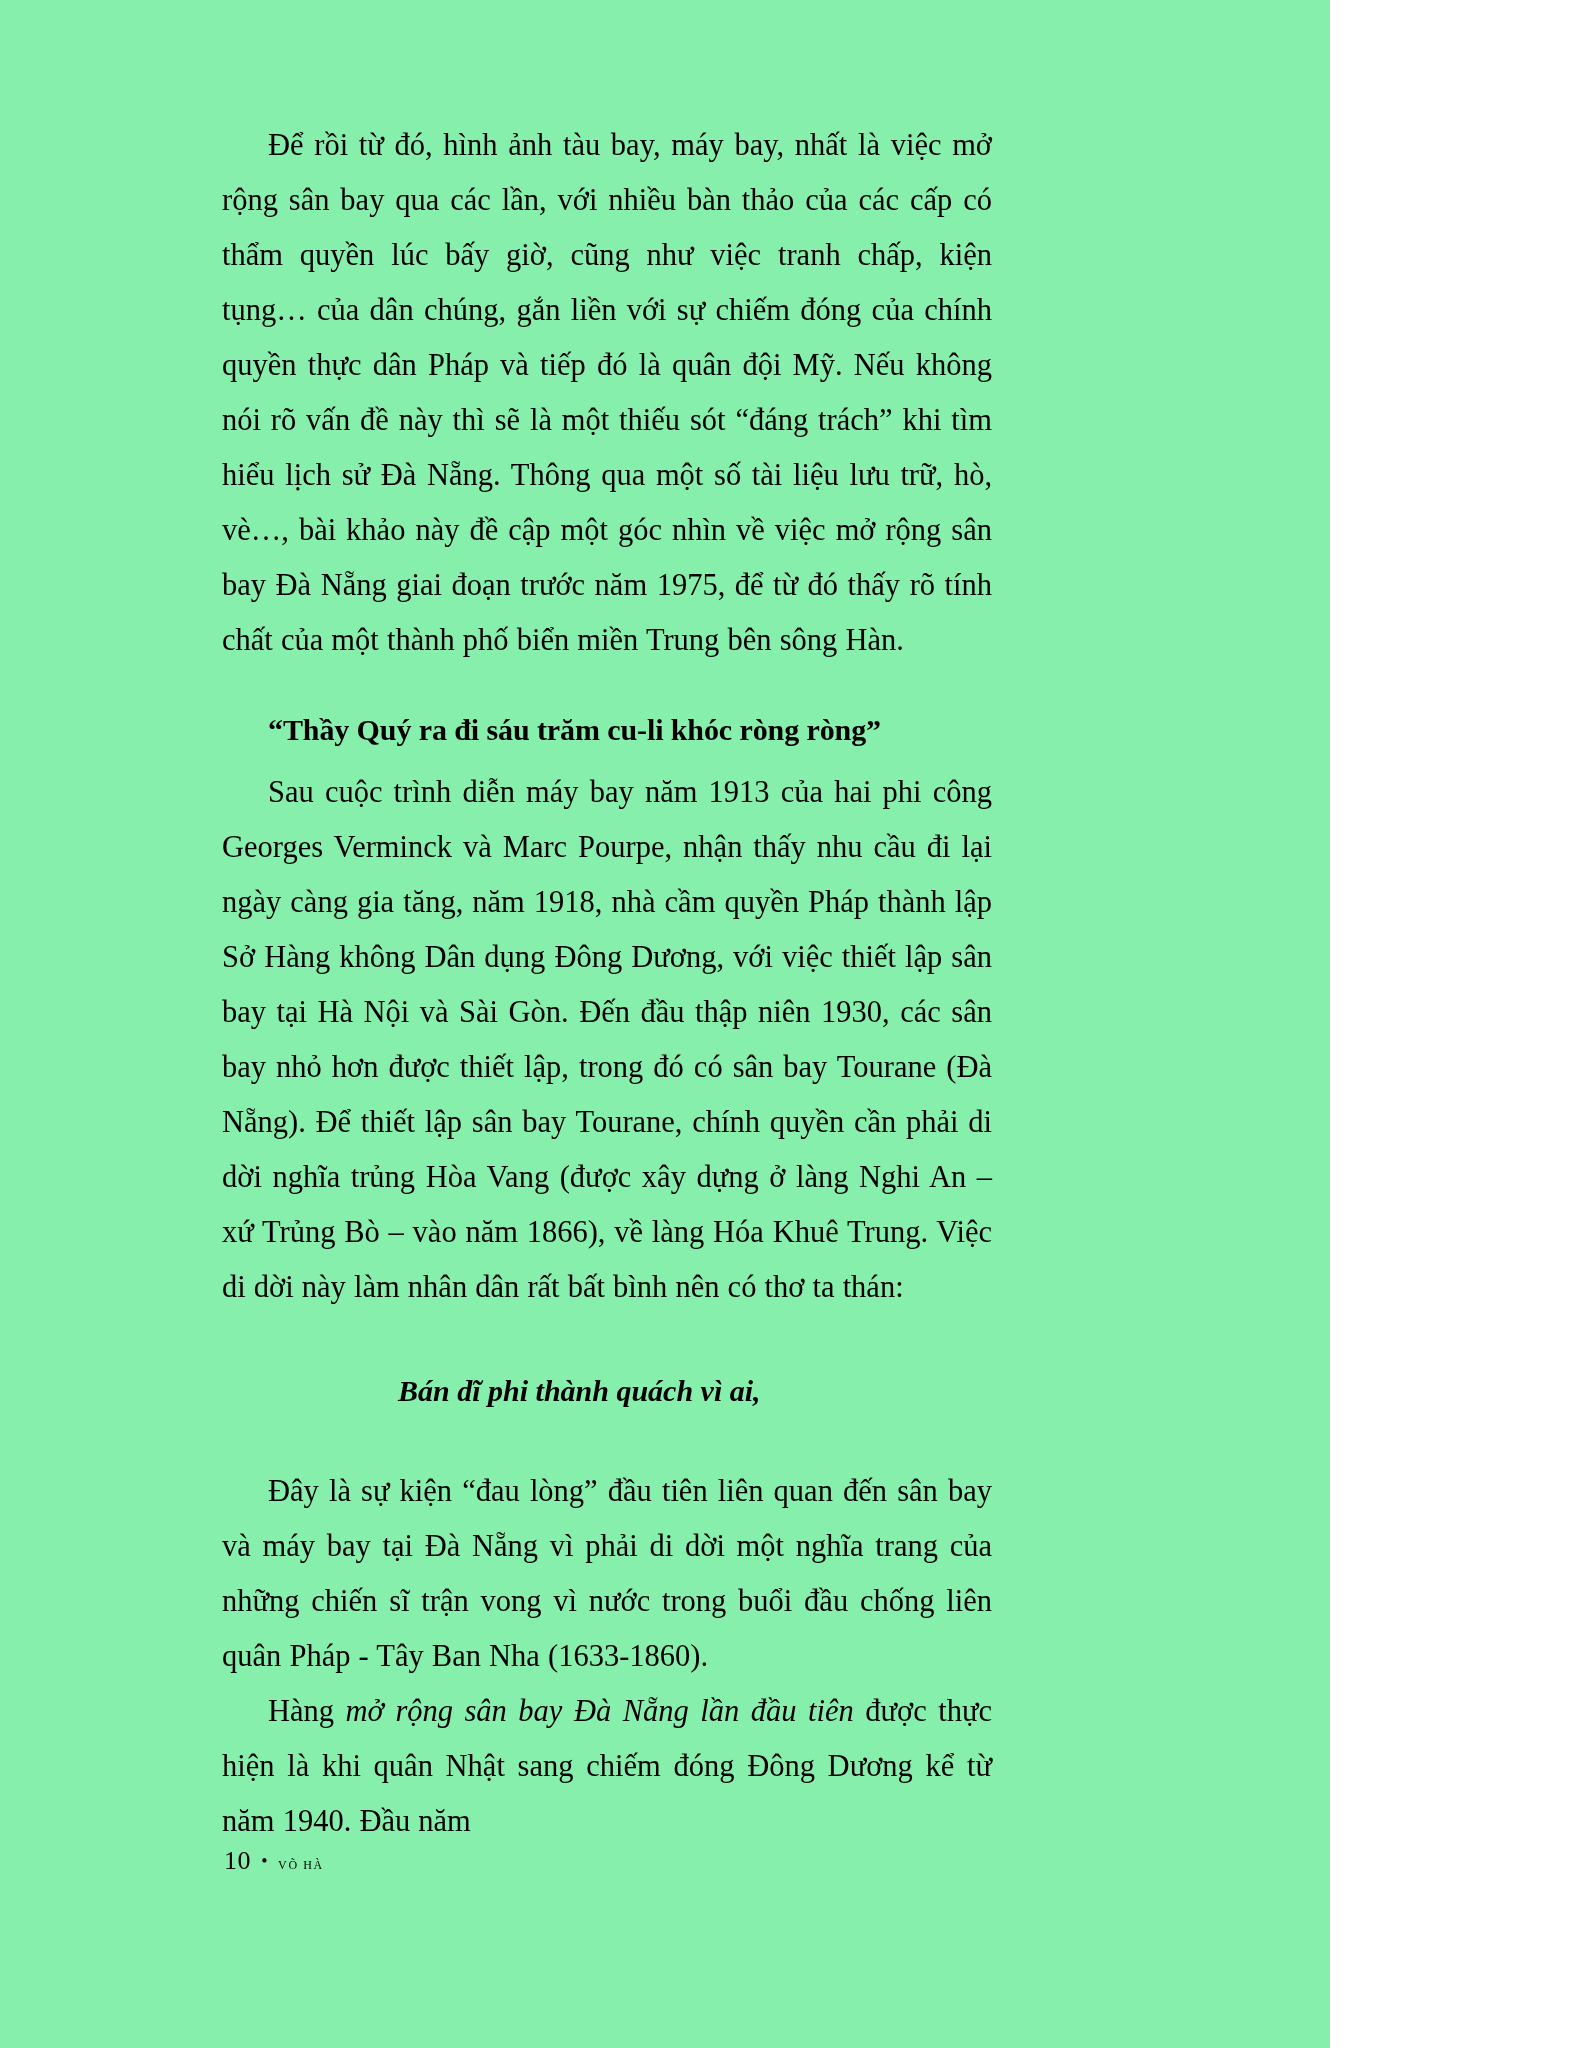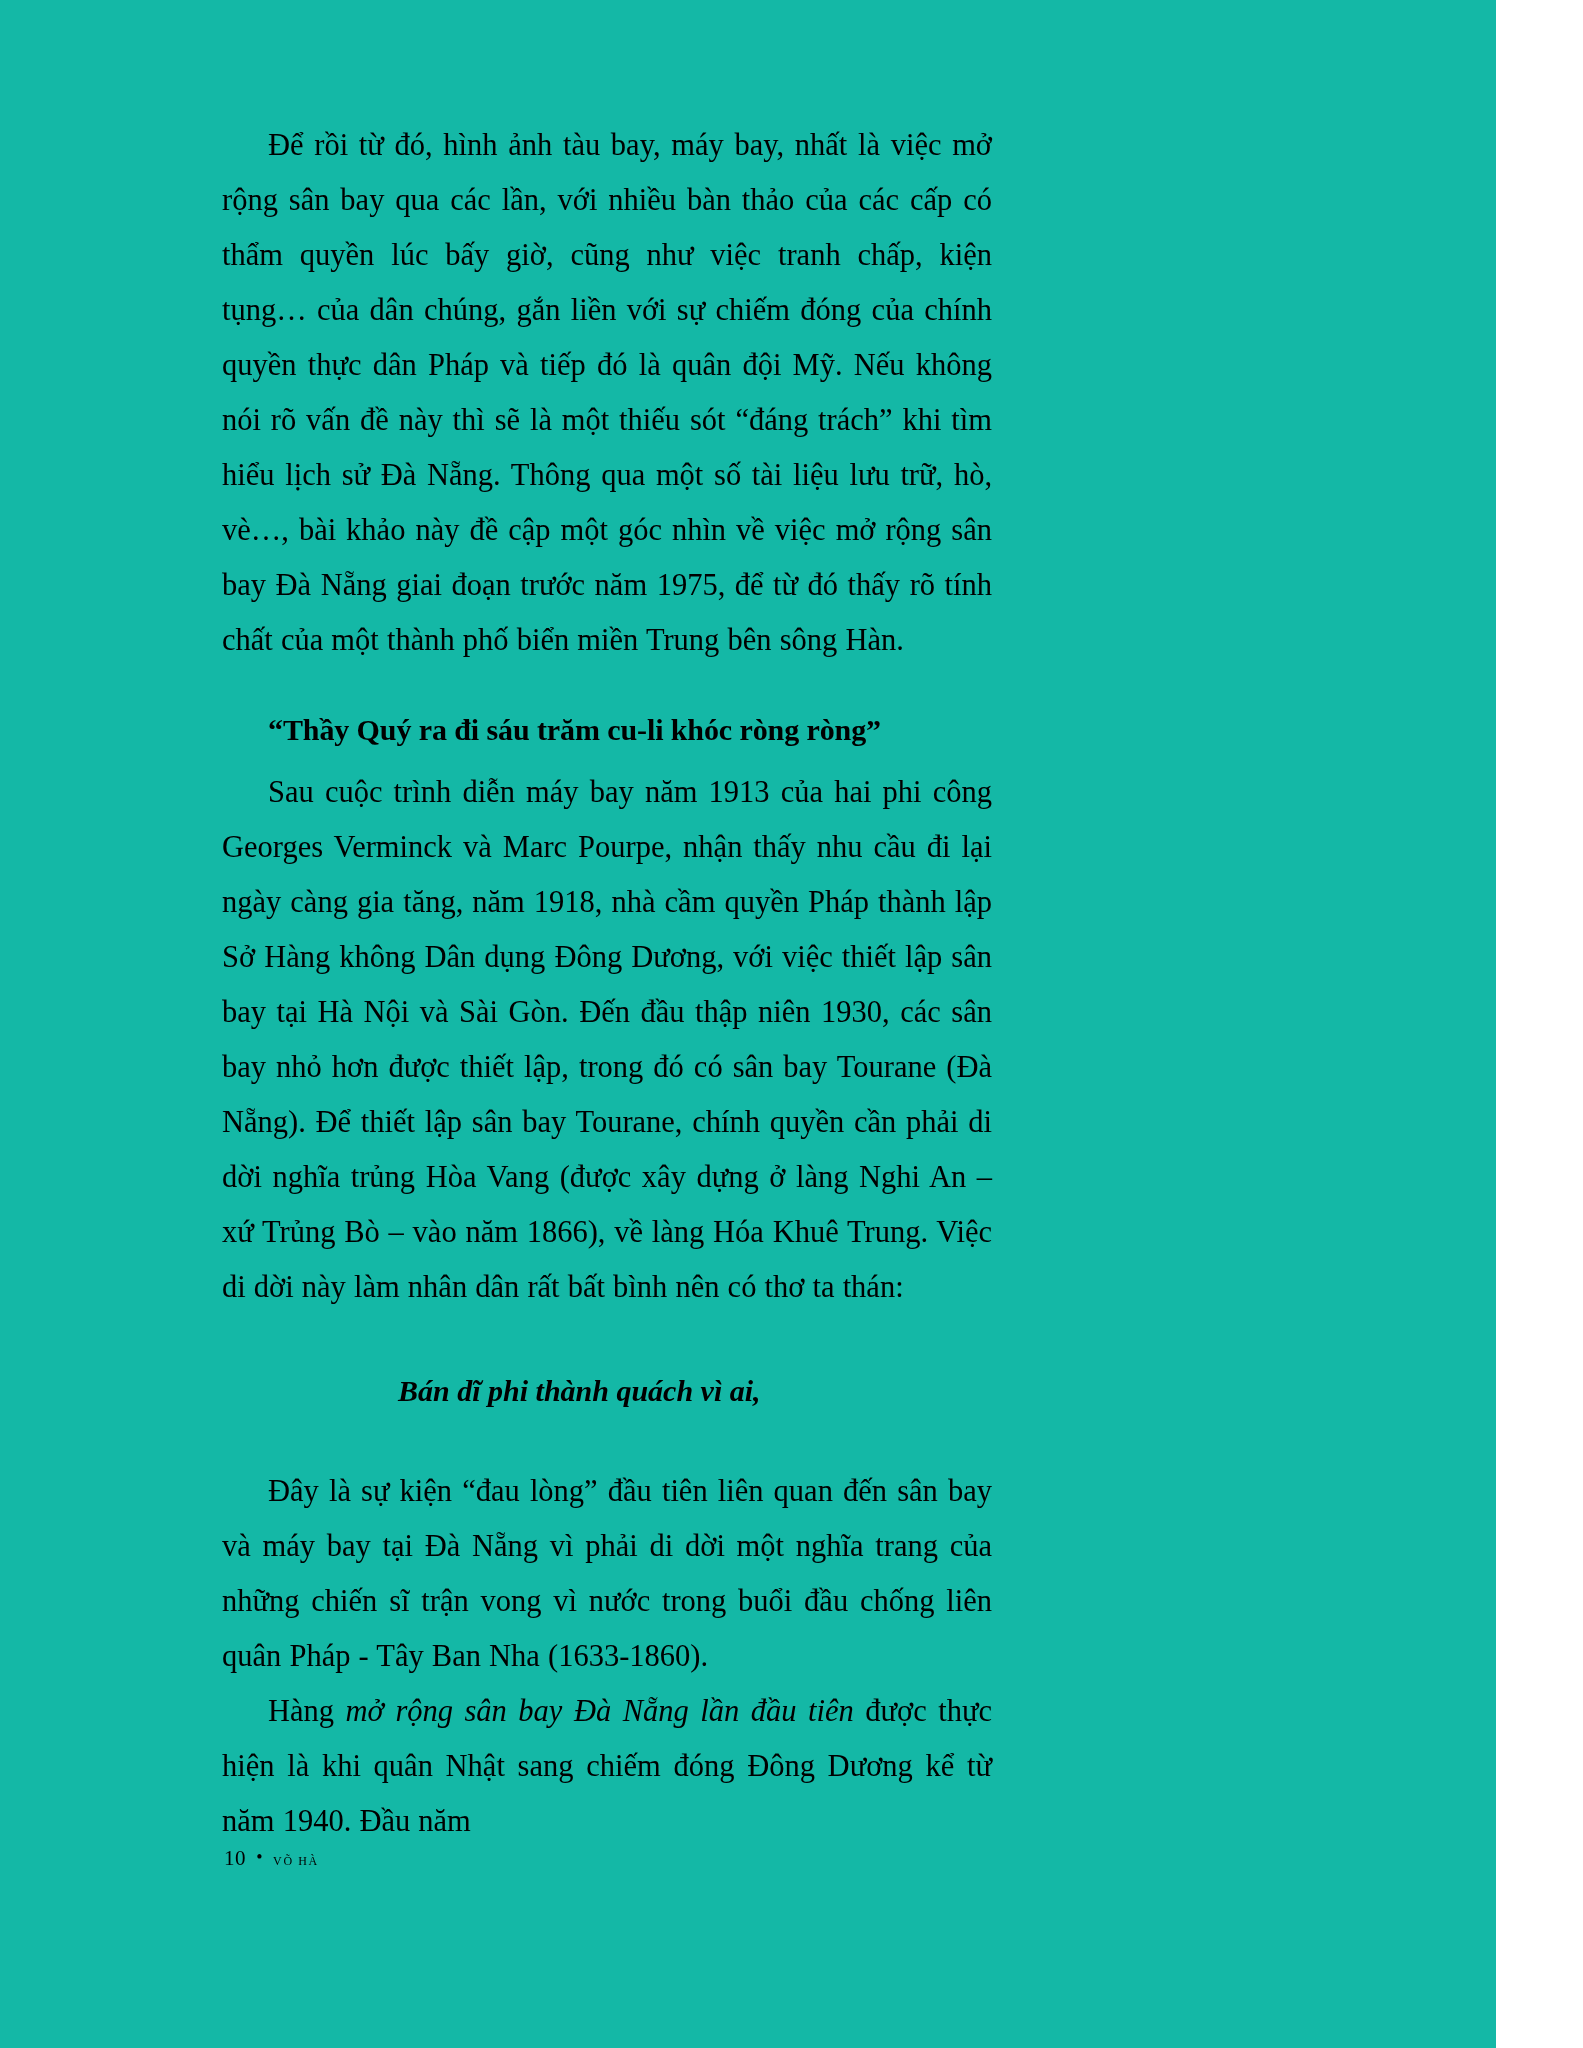--- a/index.html
+++ b/index.html
@@ -3,23 +3,23 @@
 <meta charset="utf-8">
 <title>Book page</title>
 <style>
   html, body {
     margin: 0;
     padding: 0;
     background: #ffffff;
   }
   .page {
     position: relative;
-    width: 1496px;
+    width: 1330px;
     height: 2048px;
-    background: #14b8a6;
+    background: #86efac;
     box-sizing: border-box;
     overflow: hidden;
     font-family: "Liberation Serif", "DejaVu Serif", serif;
     color: #000000;
   }
   .content {
     position: absolute;
     left: 222px;
     top: 118px;
     width: 770px;
@@ -76,21 +76,21 @@
   .footer {
     position: absolute;
     left: 224px;
     top: 1846px;
     font-size: 21px;
     letter-spacing: 0.6px;
     color: #000000;
     font-family: "Liberation Serif", "DejaVu Serif", serif;
   }
   .footer .pageno {
-    font-size: 21px;
+    font-size: 26px;
   }
   .footer .dot {
     padding: 0 10px;
     font-size: 18px;
     position: relative;
     top: -2px;
   }
   .footer .author {
     font-size: 12px;
     letter-spacing: 1.6px;

